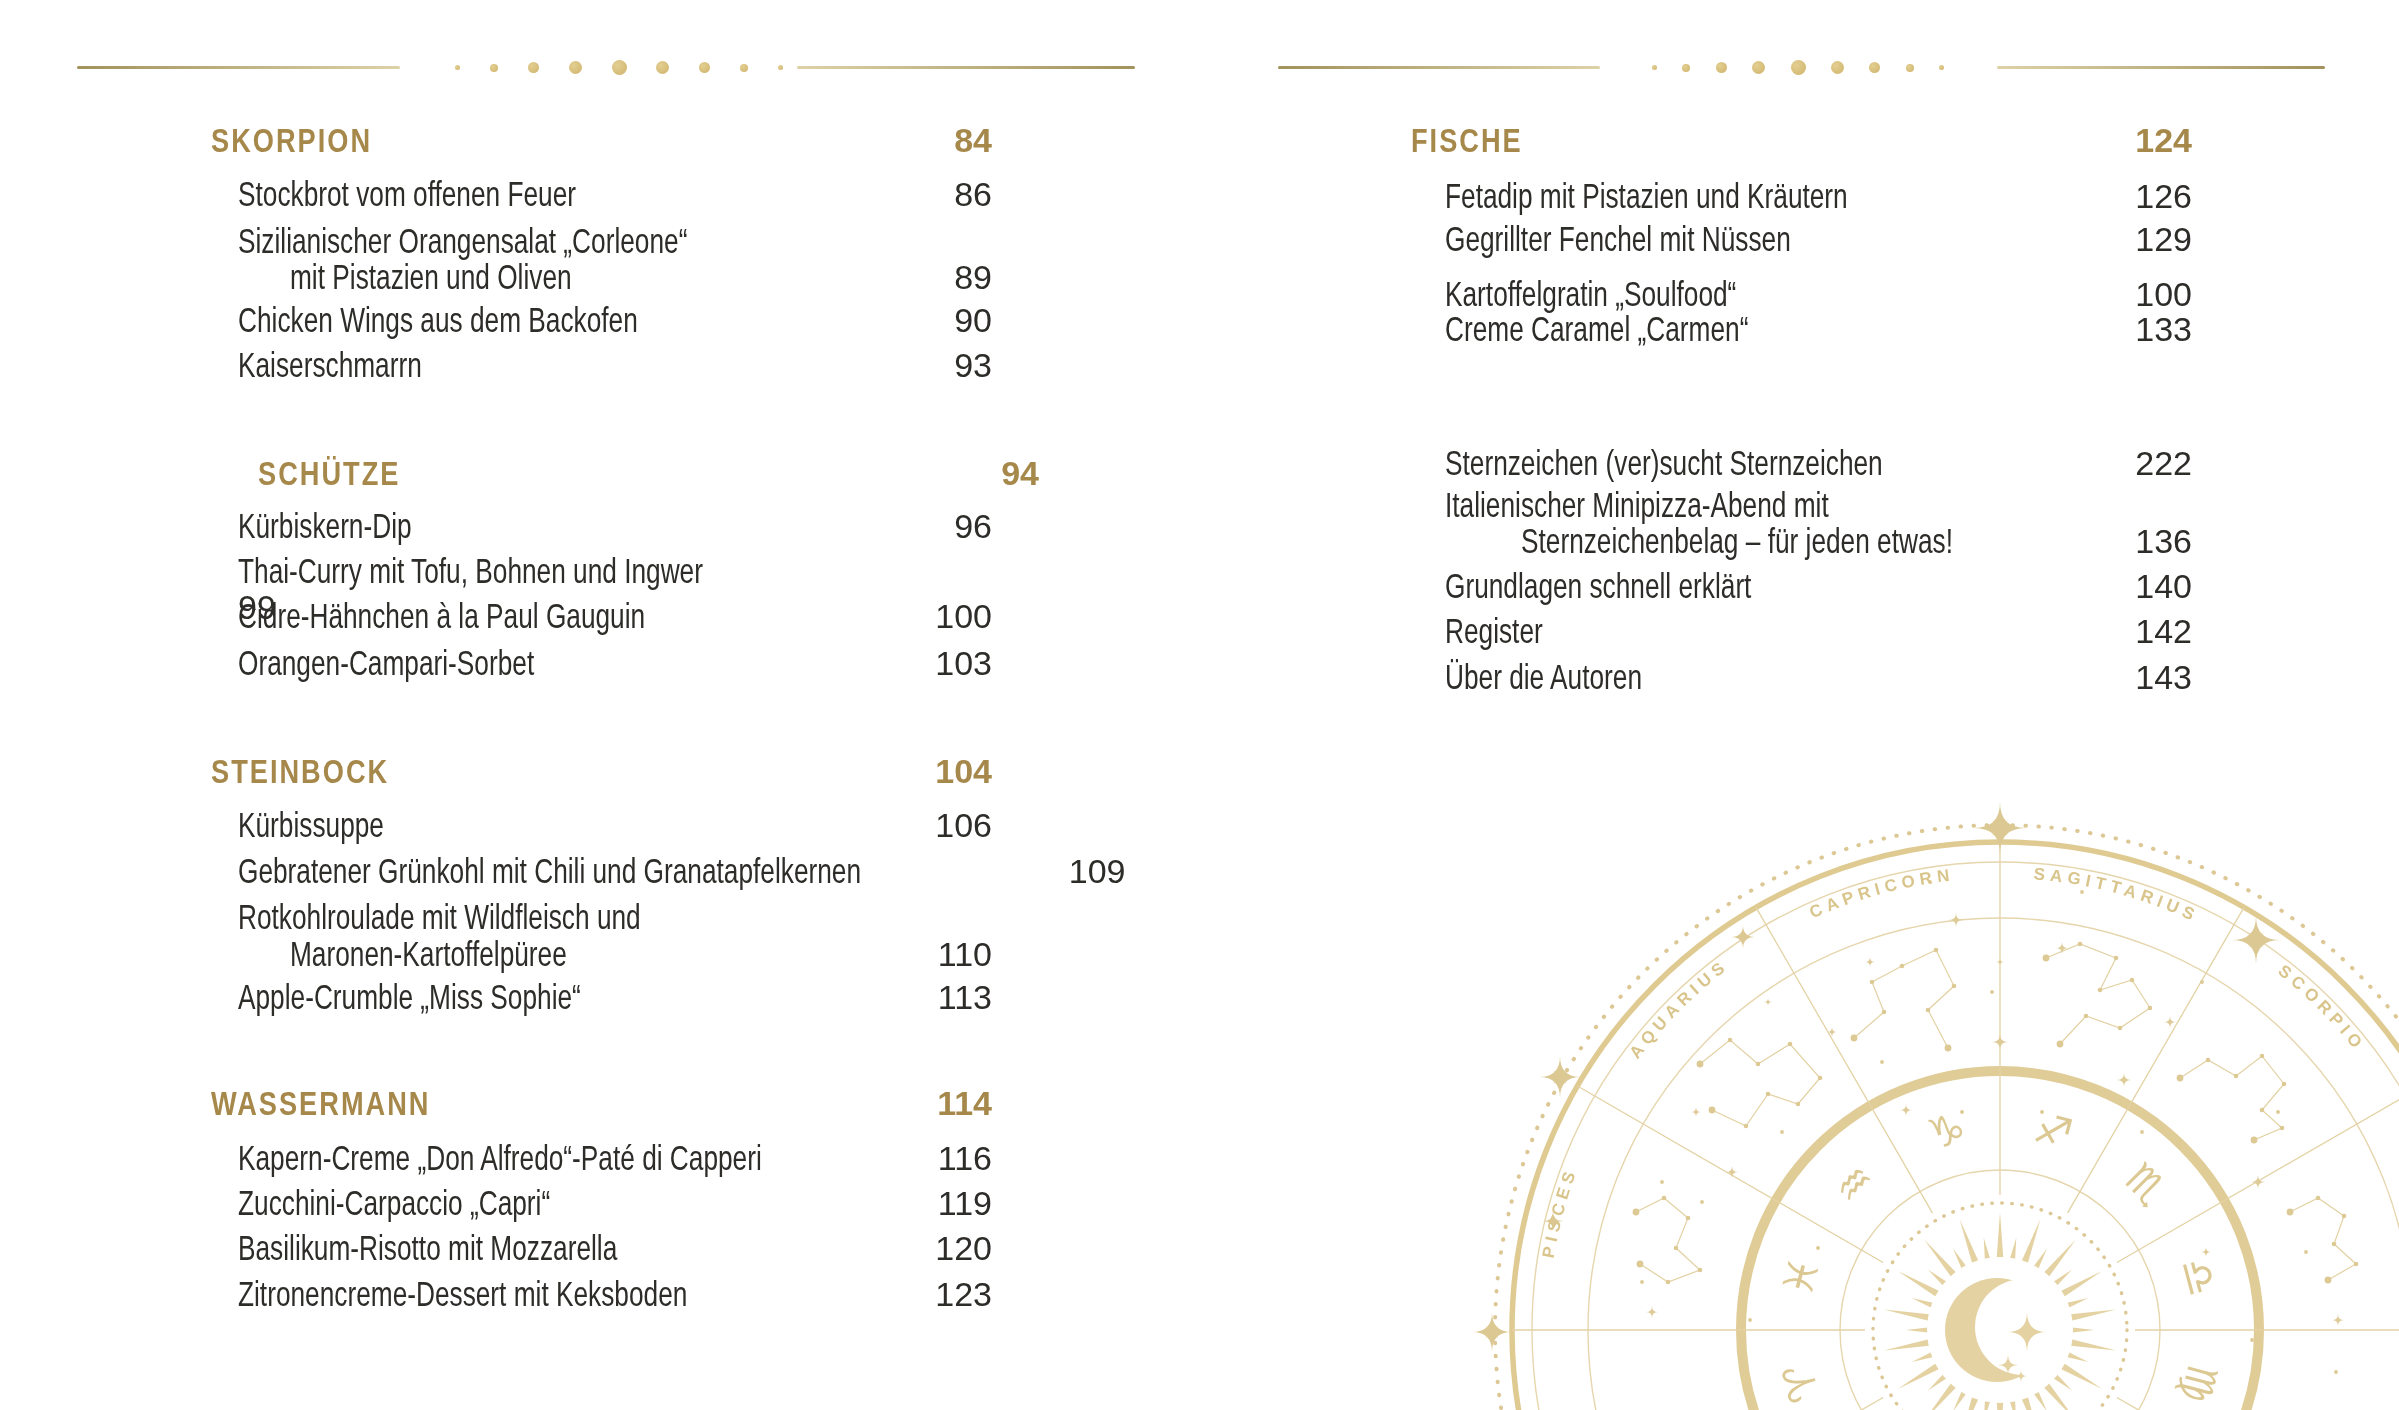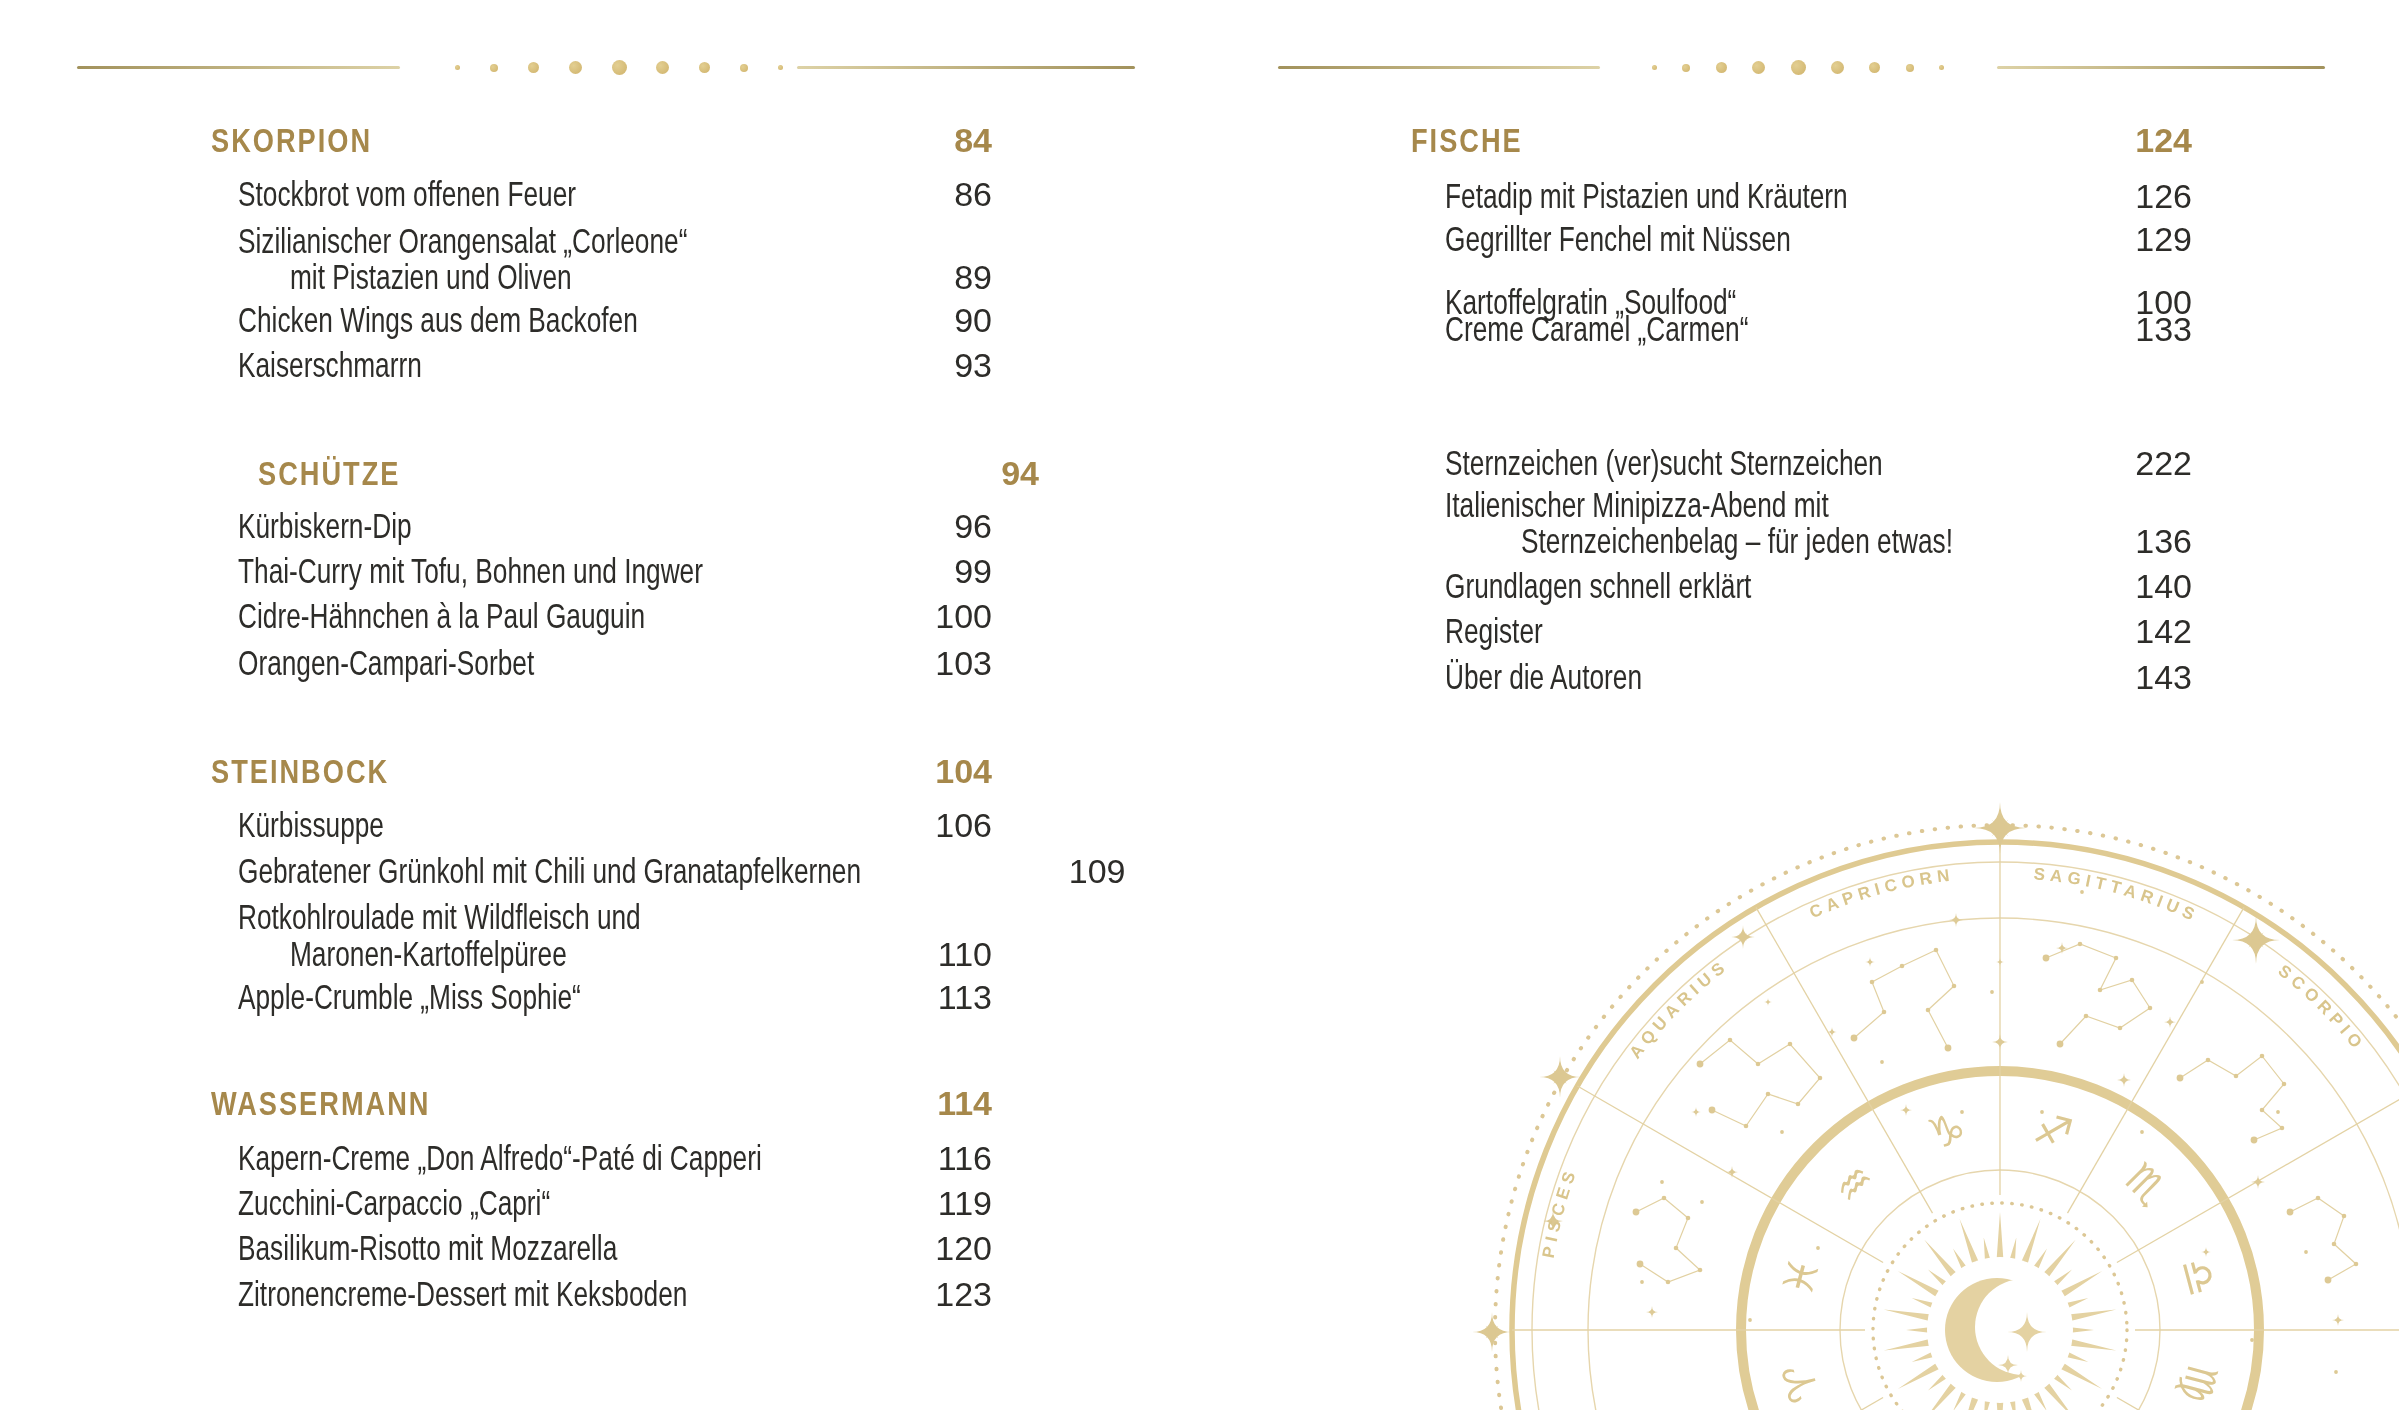--- a/index.html
+++ b/index.html
@@ -89,21 +89,21 @@
   </div>
 
   <div class="row hrow" style="top:455px;left:211px;width:781px;margin-left:47px;">
     <span class="t">SCHÜTZE</span>
     <span class="n">94</span>
   </div>
   <div class="row" style="top:508px;left:238px;width:754px;">
     <span class="t">Kürbiskern-Dip</span>
     <span class="n">96</span>
   </div>
-  <div class="row" style="top:553px;left:238px;width:754px;">
+  <div class="row" style="top:553px;left:238px;width:754px;flex-direction:column;">
     <span class="t">Thai-Curry mit Tofu, Bohnen und Ingwer</span>
     <span class="n">99</span>
   </div>
   <div class="row" style="top:598px;left:238px;width:754px;">
     <span class="t">Cidre-Hähnchen à la Paul Gauguin</span>
     <span class="n">100</span>
   </div>
   <div class="row" style="top:645px;left:238px;width:754px;">
     <span class="t">Orangen-Campari-Sorbet</span>
     <span class="n">103</span>
@@ -162,21 +162,21 @@
     <span class="n">124</span>
   </div>
   <div class="row" style="top:178px;left:1445px;width:747px;">
     <span class="t">Fetadip mit Pistazien und Kräutern</span>
     <span class="n">126</span>
   </div>
   <div class="row" style="top:221px;left:1445px;width:747px;">
     <span class="t">Gegrillter Fenchel mit Nüssen</span>
     <span class="n">129</span>
   </div>
-  <div class="row" style="top:284px;left:1445px;width:747px;gap:40px;">
+  <div class="row" style="top:276px;left:1445px;width:747px;gap:40px;">
     <span class="t">Kartoffelgratin „Soulfood“</span>
     <span class="n">100</span>
   </div>
   <div class="row" style="top:311px;left:1445px;width:747px;">
     <span class="t">Creme Caramel „Carmen“</span>
     <span class="n">133</span>
   </div>
 
   <div class="row" style="top:445px;left:1445px;width:747px;">
     <span class="t">Sternzeichen (ver)sucht Sternzeichen</span>

